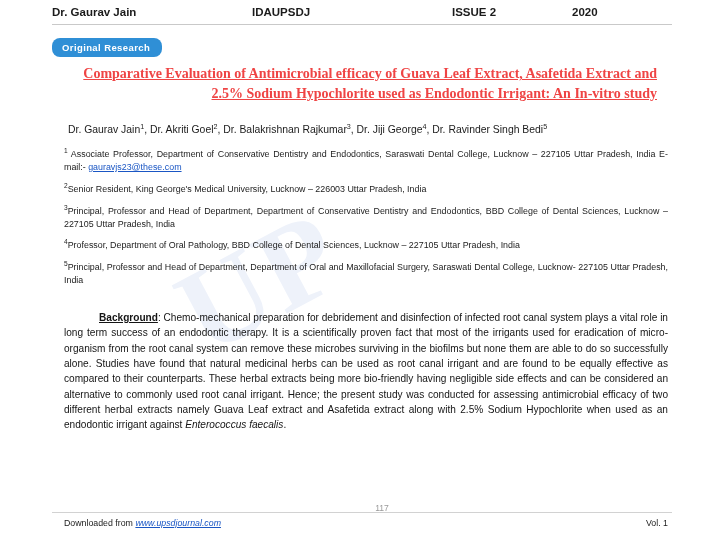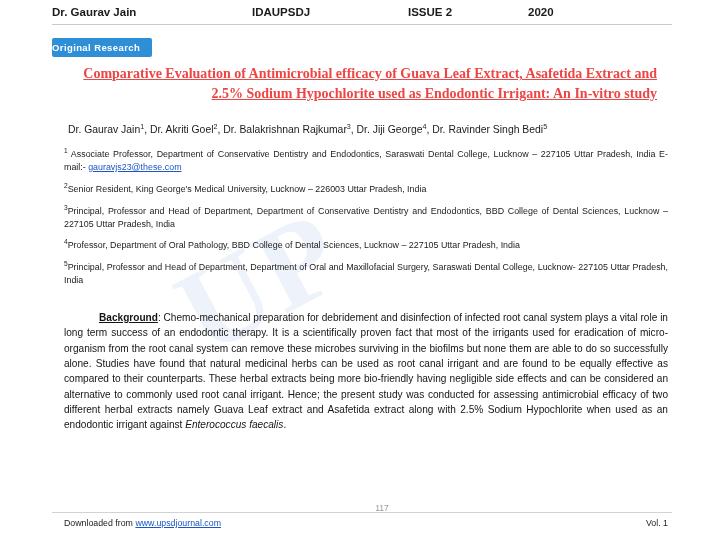--- a/index.html
+++ b/index.html
@@ -53,21 +53,21 @@
     top: 6px;
     width: 620px;
     display: flex;
     align-items: baseline;
     font-weight: bold;
     font-size: 11.5px;
     color: #1b1b1b;
     z-index: 2;
   }
   .hdr-author { width: 200px; }
-  .hdr-journal { width: 156px; text-align: left; }
+  .hdr-journal { width: 200px; text-align: left; }
   .hdr-issue { width: 120px; text-align: left; }
   .hdr-year { text-align: left; }
   .hr-line {
     position: absolute;
     left: 30px;
     top: 24px;
     width: 620px;
     height: 1px;
     background: #c9c9c9;
     z-index: 2;
@@ -75,22 +75,22 @@
   
   .badge {
     position: absolute;
     left: 30px;
     top: 38px;
     background: #2f8fd6;
     color: #ffffff;
     font-size: 9.5px;
     font-weight: bold;
     letter-spacing: 0.4px;
-    padding: 4px 12px 4px 0;
-    border-radius: 2px;
+    padding: 4px 12px 4px 10px;
+    border-radius: 8px;
     z-index: 2;
   }
   
   .title {
     position: absolute;
     left: 45px;
     top: 64px;
     width: 590px;
     text-align: right;
     font-family: "Liberation Serif", serif;
@@ -192,20 +192,21 @@
     display: flex;
     justify-content: space-between;
     align-items: baseline;
     font-size: 8.8px;
     color: #1b1b1b;
     z-index: 2;
   }
   .footer a, .footer .url {
     color: #1a56c4;
     text-decoration: underline;
+    font-style: italic;
   }
 </style>
 </head>
 <body>
 
 <div class="page">
   <div class="sheet">
 
     <div class="watermark">UP</div>
 

